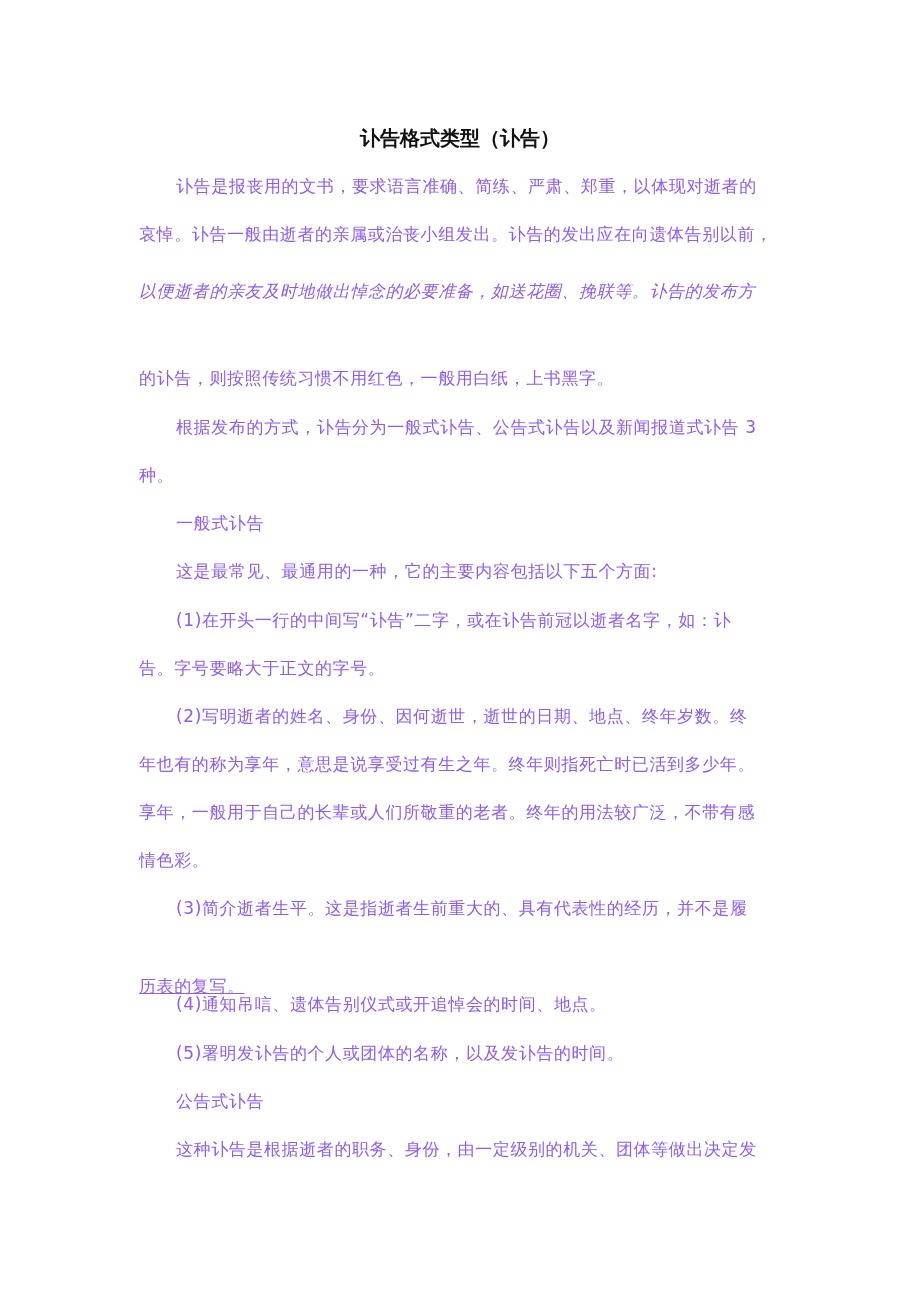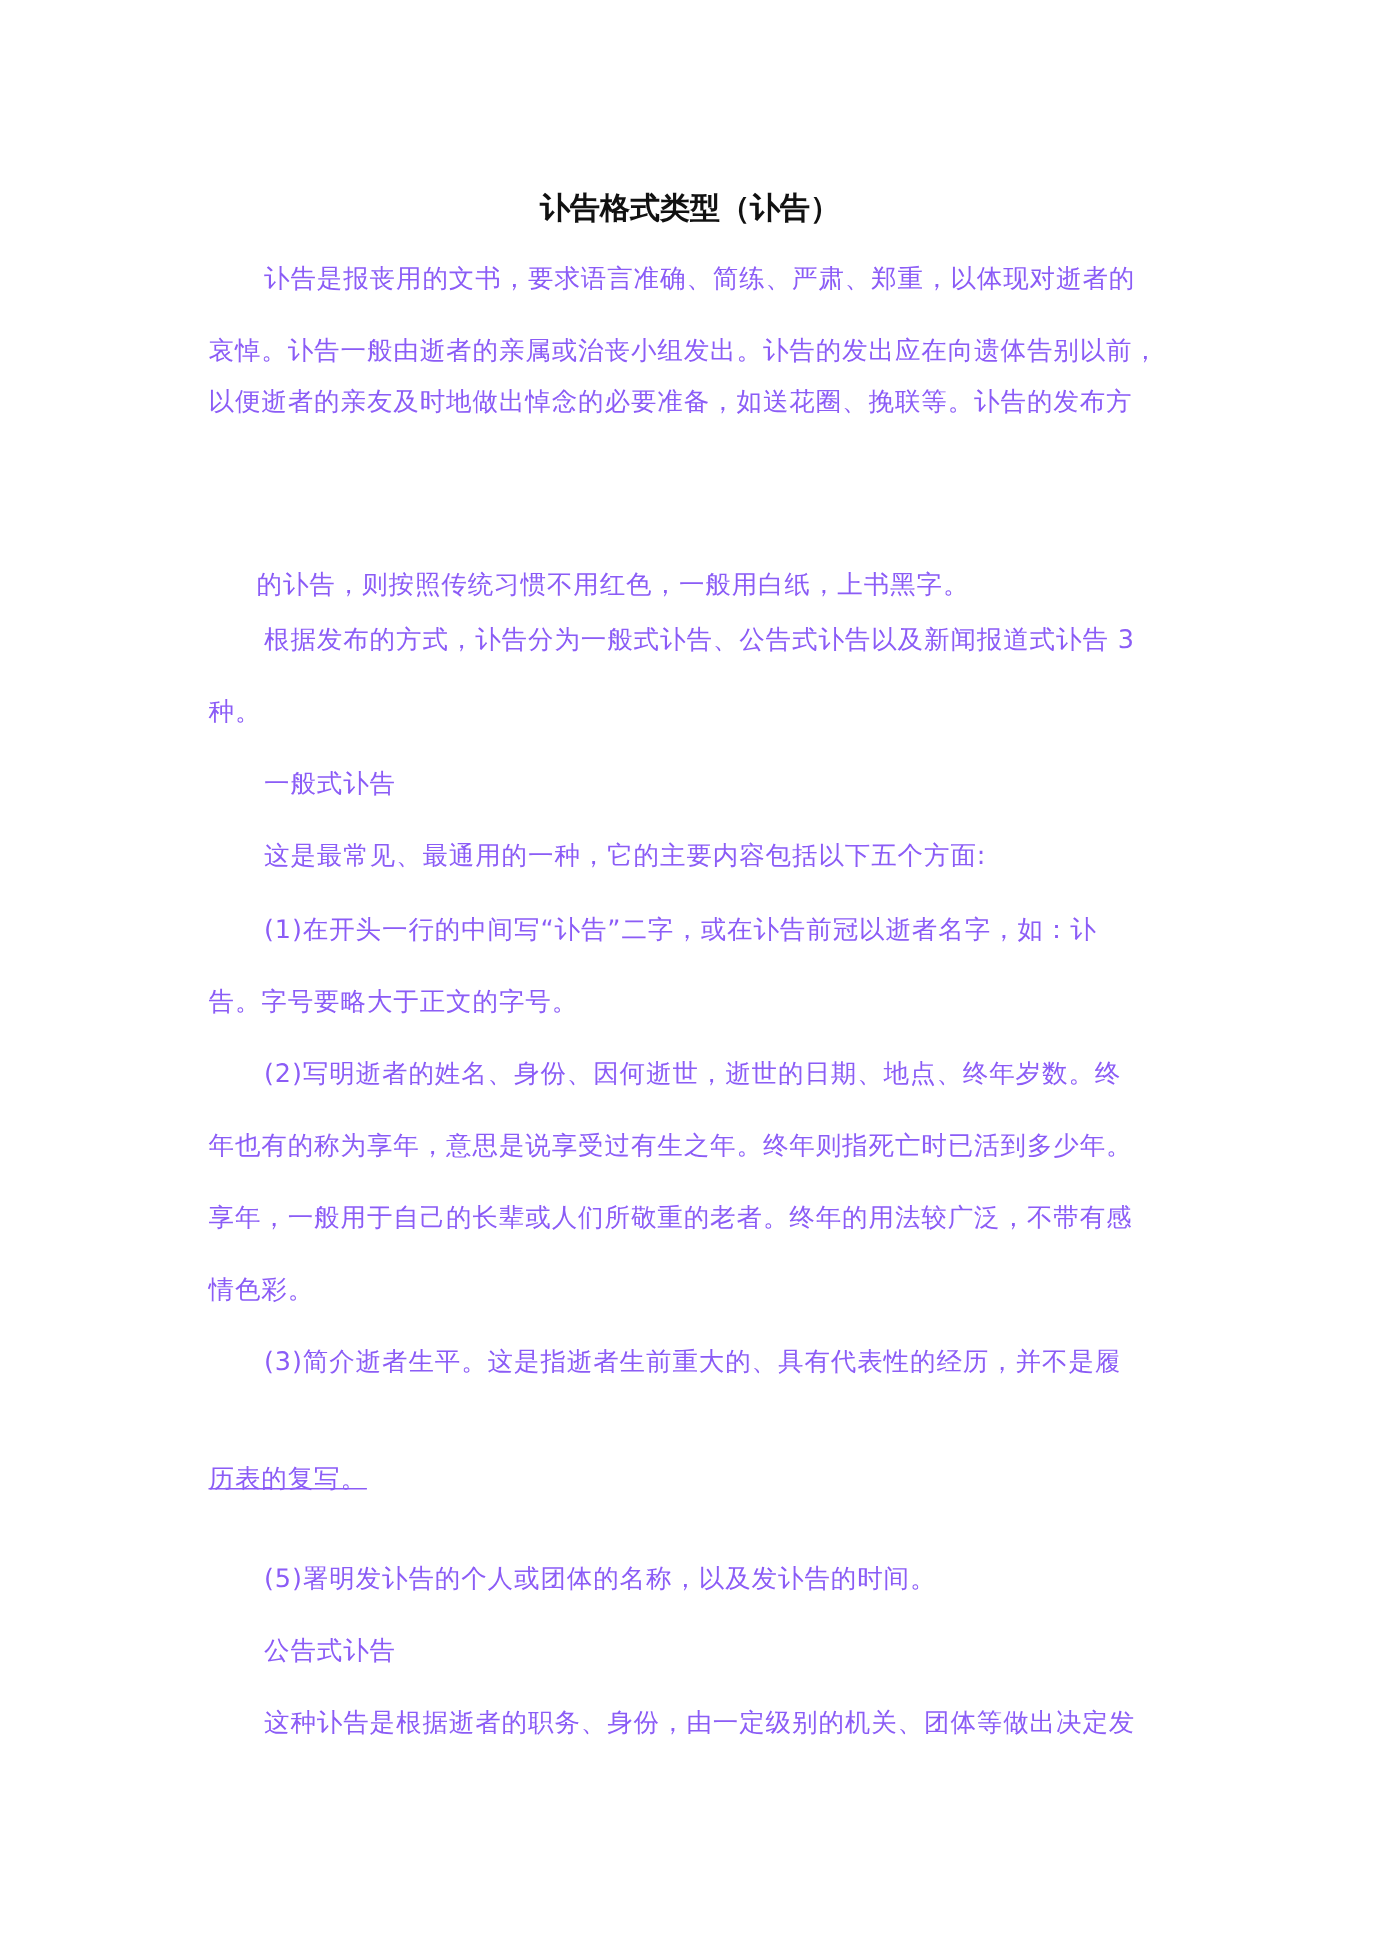--- a/index.html
+++ b/index.html
@@ -51,41 +51,42 @@
   </style>
 </head>
 <body>
 
 <div class="page">
 
   <div class="title" style="top:124px;">讣告格式类型（讣告）</div>
 
   <div class="line indent" style="top:173px;">讣告是报丧用的文书，要求语言准确、简练、严肃、郑重，以体现对逝者的</div>
   <div class="line" style="top:221px;">哀悼。讣告一般由逝者的亲属或治丧小组发出。讣告的发出应在向遗体告别以前，</div>
-  <div class="line" style="top:255px;">以便逝者的亲友及时地做出悼念的必要准备，如送花圈、挽联等。讣告的发布方</div>
-  <div class="line" style="top:377px;margin-left:32px;">的讣告，则按照传统习惯不用红色，一般用白纸，上书黑字。</div>
+  <div class="line" style="top:278px;font-style:italic;">以便逝者的亲友及时地做出悼念的必要准备，如送花圈、挽联等。讣告的发布方</div>
+  <div class="line" style="top:365px;">的讣告，则按照传统习惯不用红色，一般用白纸，上书黑字。</div>
 
   <div class="line indent" style="top:414px;">根据发布的方式，讣告分为一般式讣告、公告式讣告以及新闻报道式讣告 3</div>
   <div class="line" style="top:462px;">种。</div>
 
   <div class="line indent" style="top:510px;">一般式讣告</div>
 
   <div class="line indent" style="top:558px;">这是最常见、最通用的一种，它的主要内容包括以下五个方面:</div>
 
   <div class="line indent" style="top:607px;">(1)在开头一行的中间写“讣告”二字，或在讣告前冠以逝者名字，如：讣</div>
   <div class="line" style="top:655px;">告。字号要略大于正文的字号。</div>
 
   <div class="line indent" style="top:703px;">(2)写明逝者的姓名、身份、因何逝世，逝世的日期、地点、终年岁数。终</div>
   <div class="line" style="top:751px;">年也有的称为享年，意思是说享受过有生之年。终年则指死亡时已活到多少年。</div>
   <div class="line" style="top:799px;">享年，一般用于自己的长辈或人们所敬重的老者。终年的用法较广泛，不带有感</div>
   <div class="line" style="top:847px;">情色彩。</div>
 
   <div class="line indent" style="top:895px;">(3)简介逝者生平。这是指逝者生前重大的、具有代表性的经历，并不是履</div>
   <div class="line" style="top:973px;text-decoration:underline;">历表的复写。</div>
 
+  <div class="line indent" style="top:991px;">(4)通知吊唁、遗体告别仪式或开追悼会的时间、地点。</div>
 
   <div class="line indent" style="top:1040px;">(5)署明发讣告的个人或团体的名称，以及发讣告的时间。</div>
 
   <div class="line indent" style="top:1088px;">公告式讣告</div>
 
   <div class="line indent" style="top:1136px;">这种讣告是根据逝者的职务、身份，由一定级别的机关、团体等做出决定发</div>
 
 </div>
 
 </body></html>

